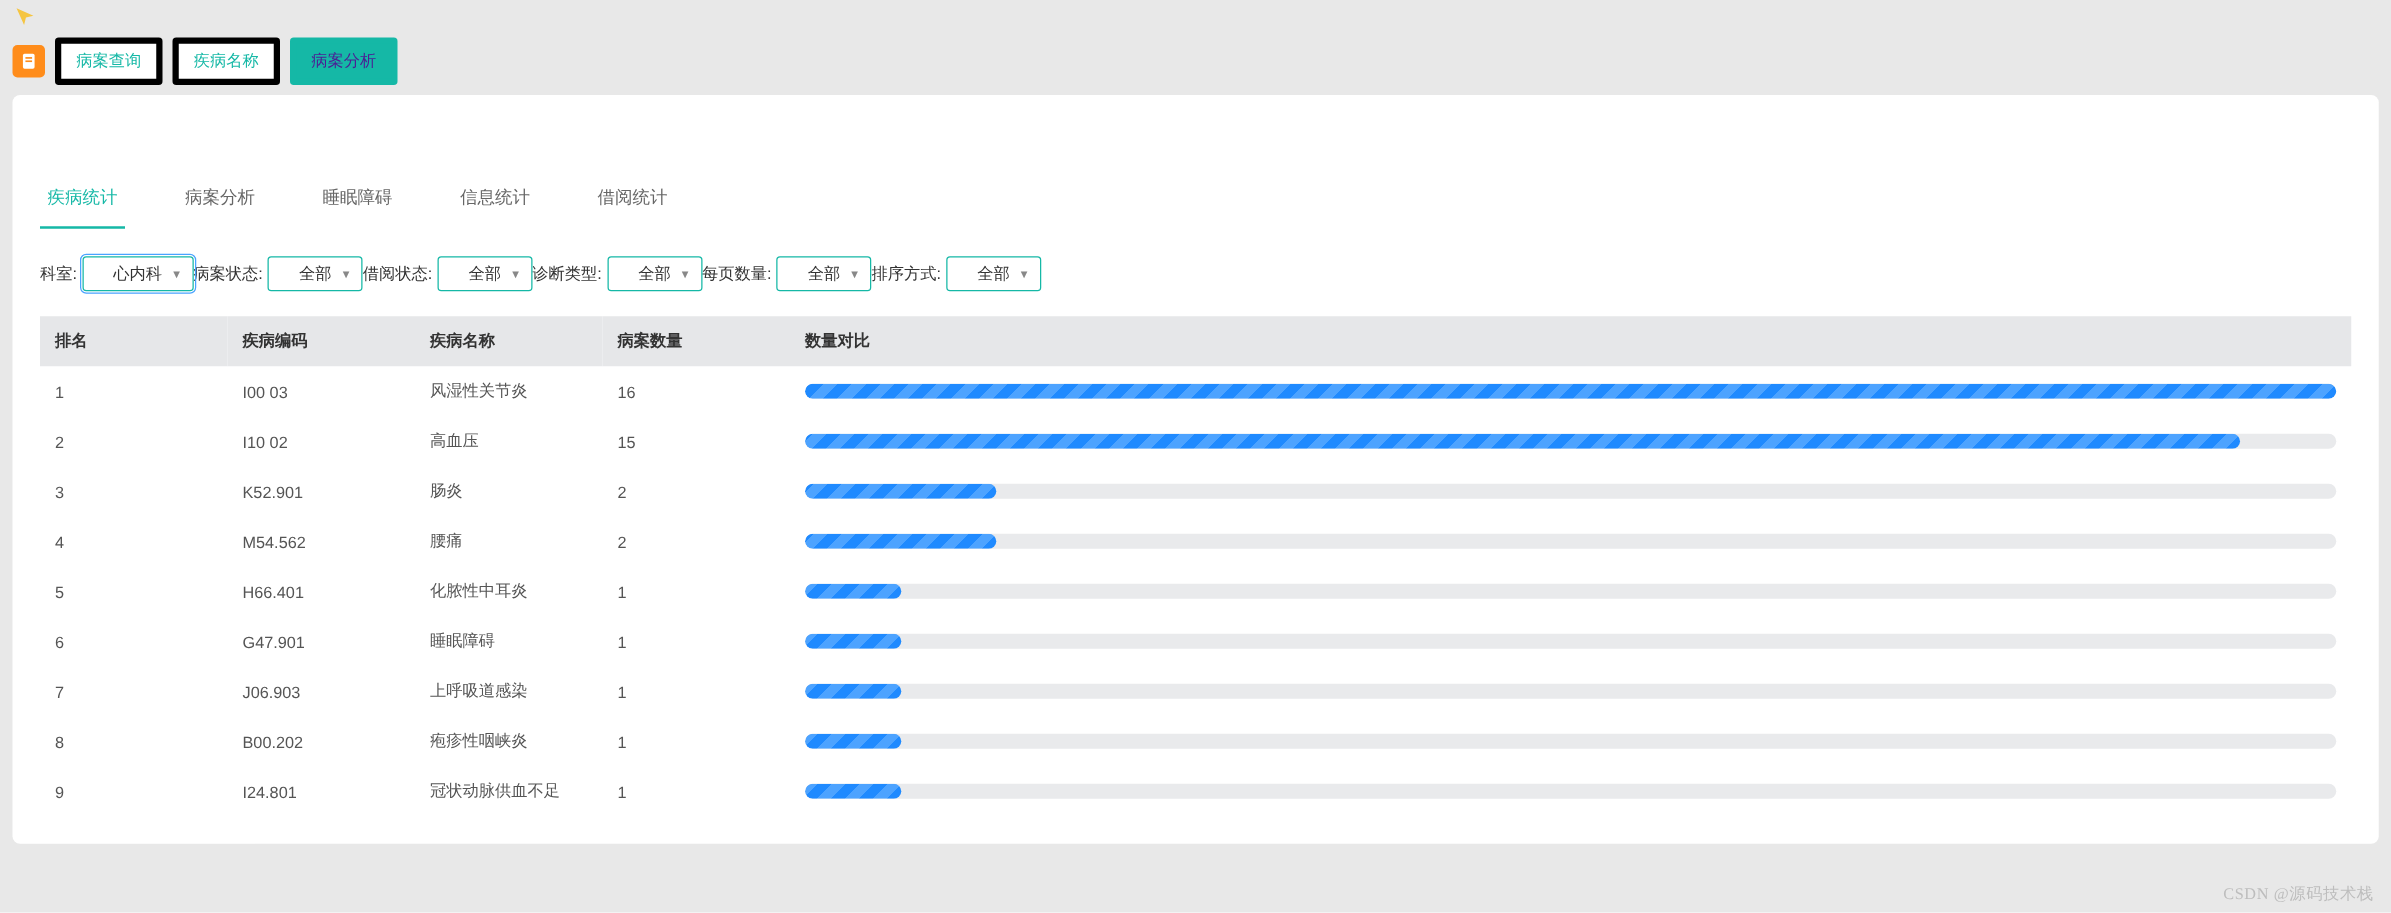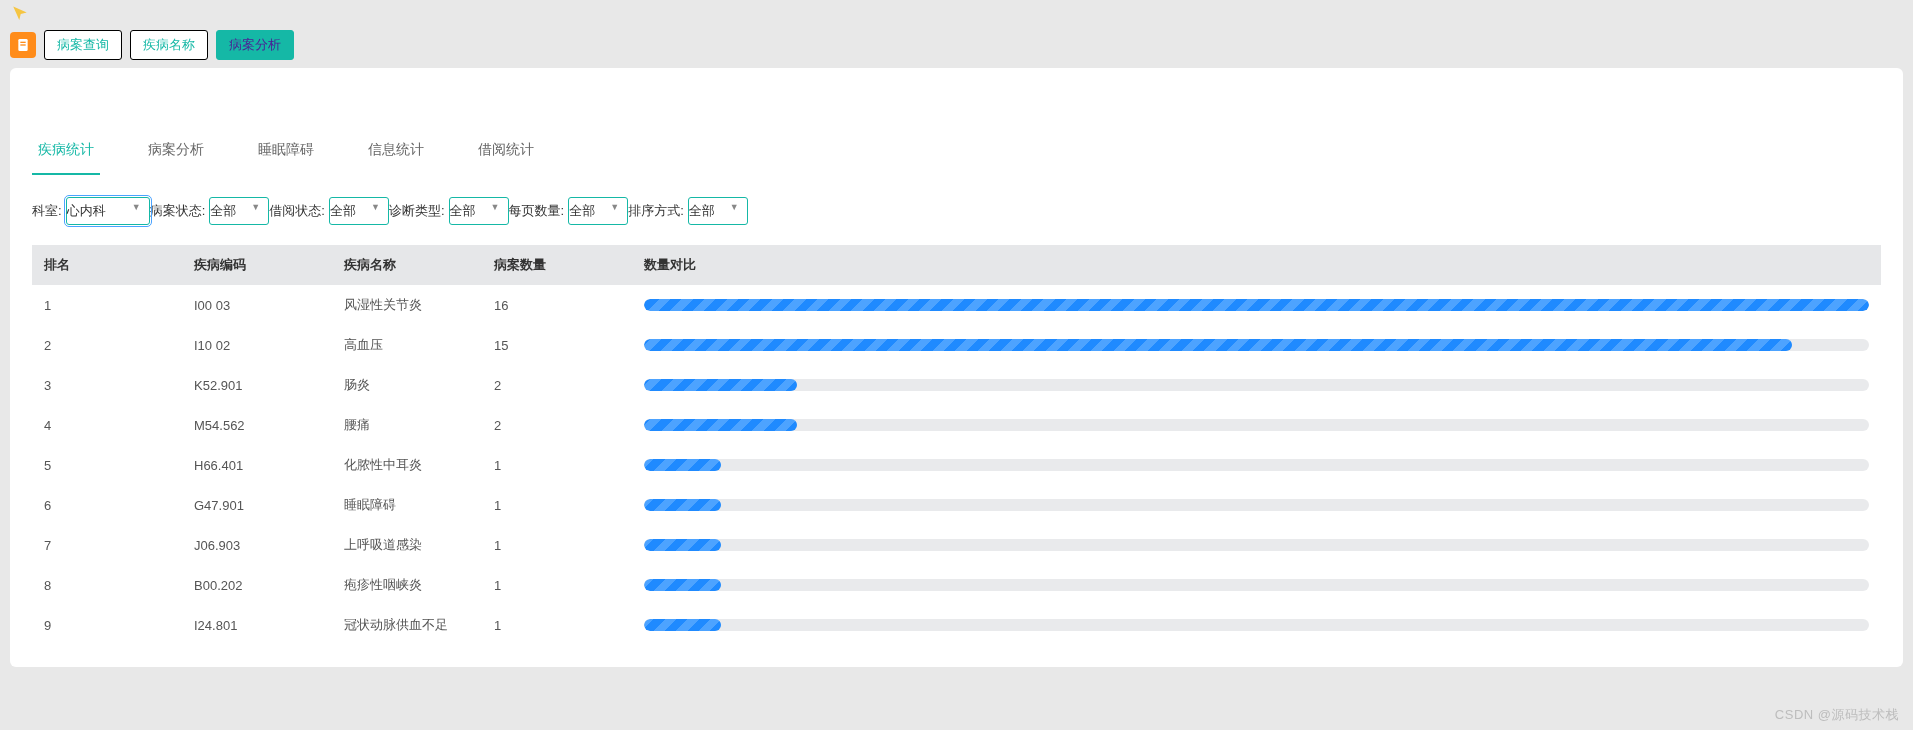--- a/index.html
+++ b/index.html
@@ -37,21 +37,21 @@
       background: #ff8c1a;
       border-radius: 4px;
       color: #fff;
       display:flex; align-items:center; justify-content:center;
       font-weight:bold;
     }
     .btn {
       display: inline-flex;
       align-items: center;
       padding: 5px 12px;
-      border: 1px solid #000000;
+      border: 5px solid #000000;
       color: #15b8a6;
       background: #fff;
       border-radius: 3px;
       cursor: pointer;
       font-size: 13px;
     }
     .btn.active {
       background: #15b8a6;
       color: #4c1d95;
       border-color: #15b8a6;
@@ -87,28 +87,29 @@
     }
     .filter {
       display: flex;
       align-items: center;
       gap: 4px;
     }
     .filter-label { color: #333; font-size: 13px; }
     .select {
       border: 1px solid #15b8a6;
       border-radius: 3px;
-      padding: 4px 24px 4px 0;
+      padding: 4px 24px 4px 24px;
       font-size: 13px;
       color: #333;
       min-width: 60px;
       position: relative;
       background: #fff;
       cursor: pointer;
       display: inline-flex;
+      align-items: center;
     }
     .select.wide { min-width: 84px; }
     .select.focus {
       outline: 1px solid #4aa3ff;
       outline-offset: 1px;
     }
     .select .caret {
       position: absolute;
       right: 8px;
       font-size: 9px;
@@ -157,20 +158,21 @@
         #4da3ff 16px
       );
     }
     .watermark {
       position: fixed;
       right: 14px;
       bottom: 6px;
       color: #bdbdbd;
       font-size: 13px;
       letter-spacing: 0.5px;
+      font-family: Liberation Serif, serif;
     }
   </style>
 </head>
 <body>
 
 <div class="app-wrap">
 
   <div class="top-icons">
     <span class="top-icon">
       <svg viewBox="0 0 24 24" width="18" height="18">

